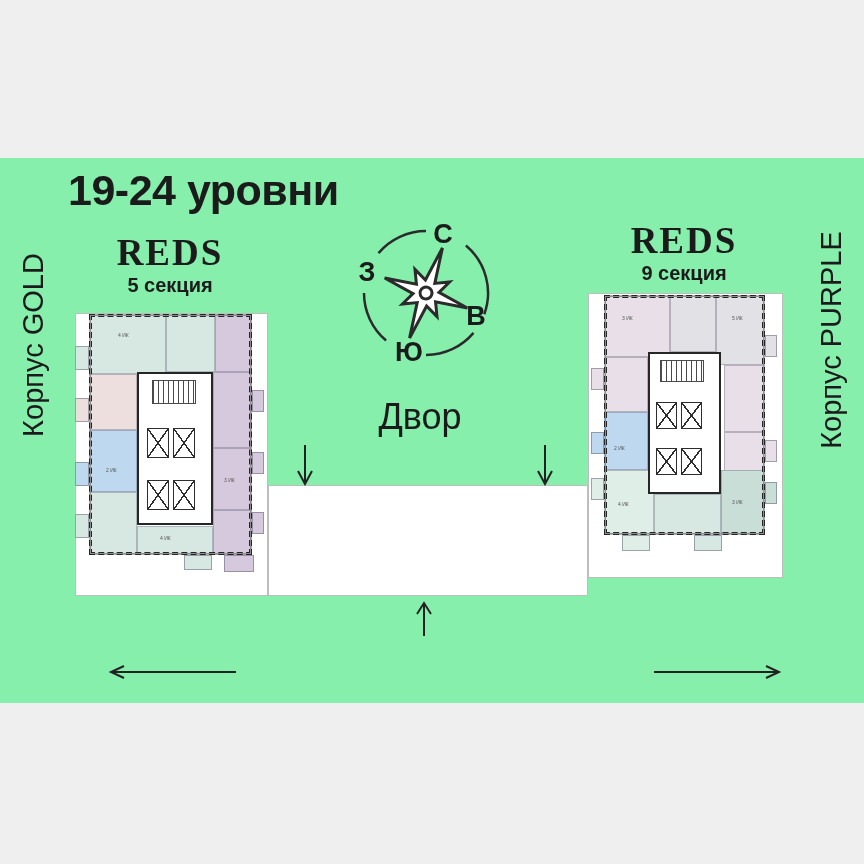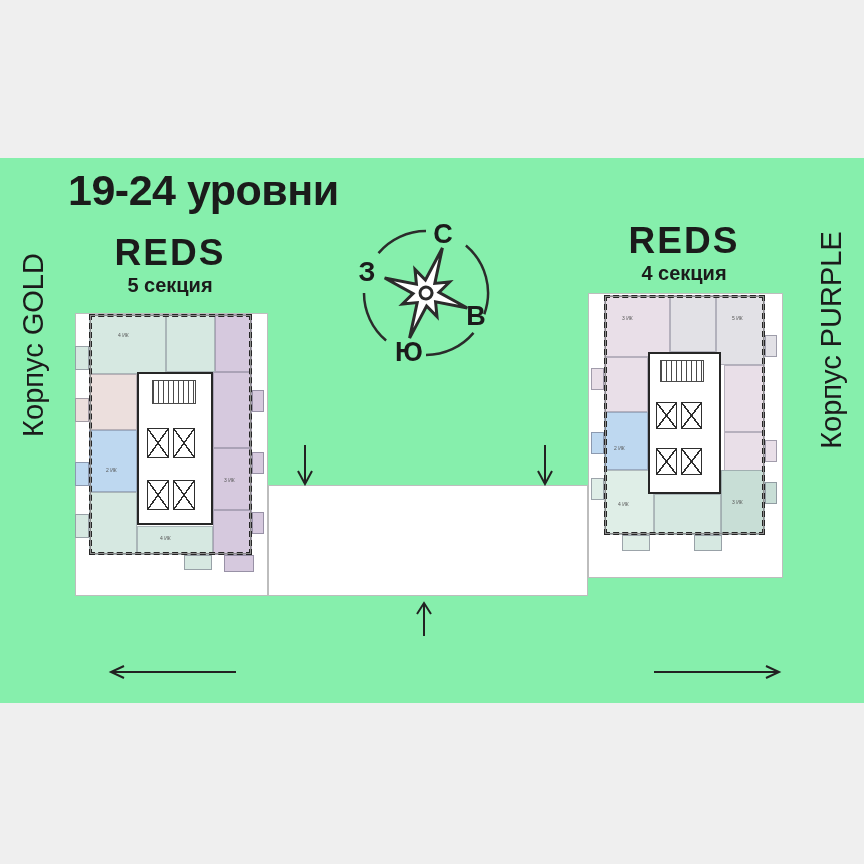--- a/index.html
+++ b/index.html
@@ -11,21 +11,21 @@
   .band-top{top:0;height:158px;}
   .band-bottom{top:703px;height:161px;}
 
   .page-title{position:absolute;left:68px;top:166px;font-size:43px;font-weight:700;letter-spacing:-0.5px;}
 
   .wing{position:absolute;white-space:nowrap;font-size:29px;font-weight:500;transform:translate(-50%,-50%) rotate(-90deg);}
   .wing-left{left:33px;top:345px;}
   .wing-right{left:831px;top:340px;}
 
   .sec-head{position:absolute;text-align:center;transform:translateX(-50%);}
-  .sec-head .brand{font-size:37px;font-weight:700;letter-spacing:2px;line-height:1;}
+  .sec-head .brand{font-size:37px;font-weight:700;letter-spacing:2px;line-height:1;font-family:Liberation Serif, serif;}
   .sec-head .sect{font-size:20px;font-weight:700;margin-top:4px;line-height:1;}
   .sec-head-left{left:170px;top:234px;}
   .sec-head-right{left:684px;top:222px;}
 
   .dvor{position:absolute;left:420px;top:396px;transform:translateX(-50%);font-size:36px;font-weight:500;}
   .street{position:absolute;left:427px;top:648px;transform:translateX(-50%);font-size:40px;font-weight:500;white-space:nowrap;letter-spacing:0.5px;}
 
   .mid-rect{position:absolute;left:268px;top:485px;width:320px;height:111px;border:1px solid #bdbdbd;background:#fff;box-sizing:border-box;}
 
   .compass{position:absolute;left:361px;top:228px;width:130px;height:130px;}
@@ -129,21 +129,21 @@
 
   <div class="wing wing-left">Корпус GOLD</div>
   <div class="wing wing-right">Корпус PURPLE</div>
 
   <div class="sec-head sec-head-left">
     <div class="brand">REDS</div>
     <div class="sect">5 секция</div>
   </div>
   <div class="sec-head sec-head-right">
     <div class="brand">REDS</div>
-    <div class="sect">4 секция</div>
+    <div class="sect">9 секция</div>
   </div>
 
   <div class="compass">
     <svg width="130" height="130" viewBox="0 0 130 130">
       <g fill="none" stroke="#2b2b2b" stroke-width="2.5">
         <path d="M 65 3 A 62 62 0 0 0 17.5 25.1"></path>
         <path d="M 3 65 A 62 62 0 0 0 25.1 112.5"></path>
         <path d="M 65 127 A 62 62 0 0 0 112.5 104.9"></path>
         <path d="M 123.3 86.2 A 62 62 0 0 0 104.9 17.5"></path>
       </g>
@@ -151,20 +151,21 @@
         <path d="M65,17 L70,53 L83.4,46.6 L77,60 L109,65 L77,70 L83.4,83.4 L70,77 L65,113 L60,77 L46.6,83.4 L53,70 L21,65 L53,60 L46.6,46.6 L60,53 Z" fill="#ffffff" stroke="#2b2b2b" stroke-width="3"></path>
         <circle cx="65" cy="65" r="6" fill="#ffffff" stroke="#2b2b2b" stroke-width="3"></circle>
       </g>
     </svg>
     <span class="compass-letter" style="left:82px;top:6px;">С</span>
     <span class="compass-letter" style="left:6px;top:44px;">З</span>
     <span class="compass-letter" style="left:115px;top:88px;">В</span>
     <span class="compass-letter" style="left:48px;top:124px;">Ю</span>
   </div>
 
+  <div class="dvor">Двор</div>
 
   <svg class="arrow" style="left:296px;top:444px;" width="18" height="42">
     <g fill="none" stroke="#222" stroke-width="2">
         <line x1="9" y1="1" x2="9" y2="39"></line>
         <path d="M2,27 L9,40 L16,27"></path>
       </g>
   </svg>
   <svg class="arrow" style="left:536px;top:444px;" width="18" height="42">
     <g fill="none" stroke="#222" stroke-width="2">
         <line x1="9" y1="1" x2="9" y2="39"></line>

